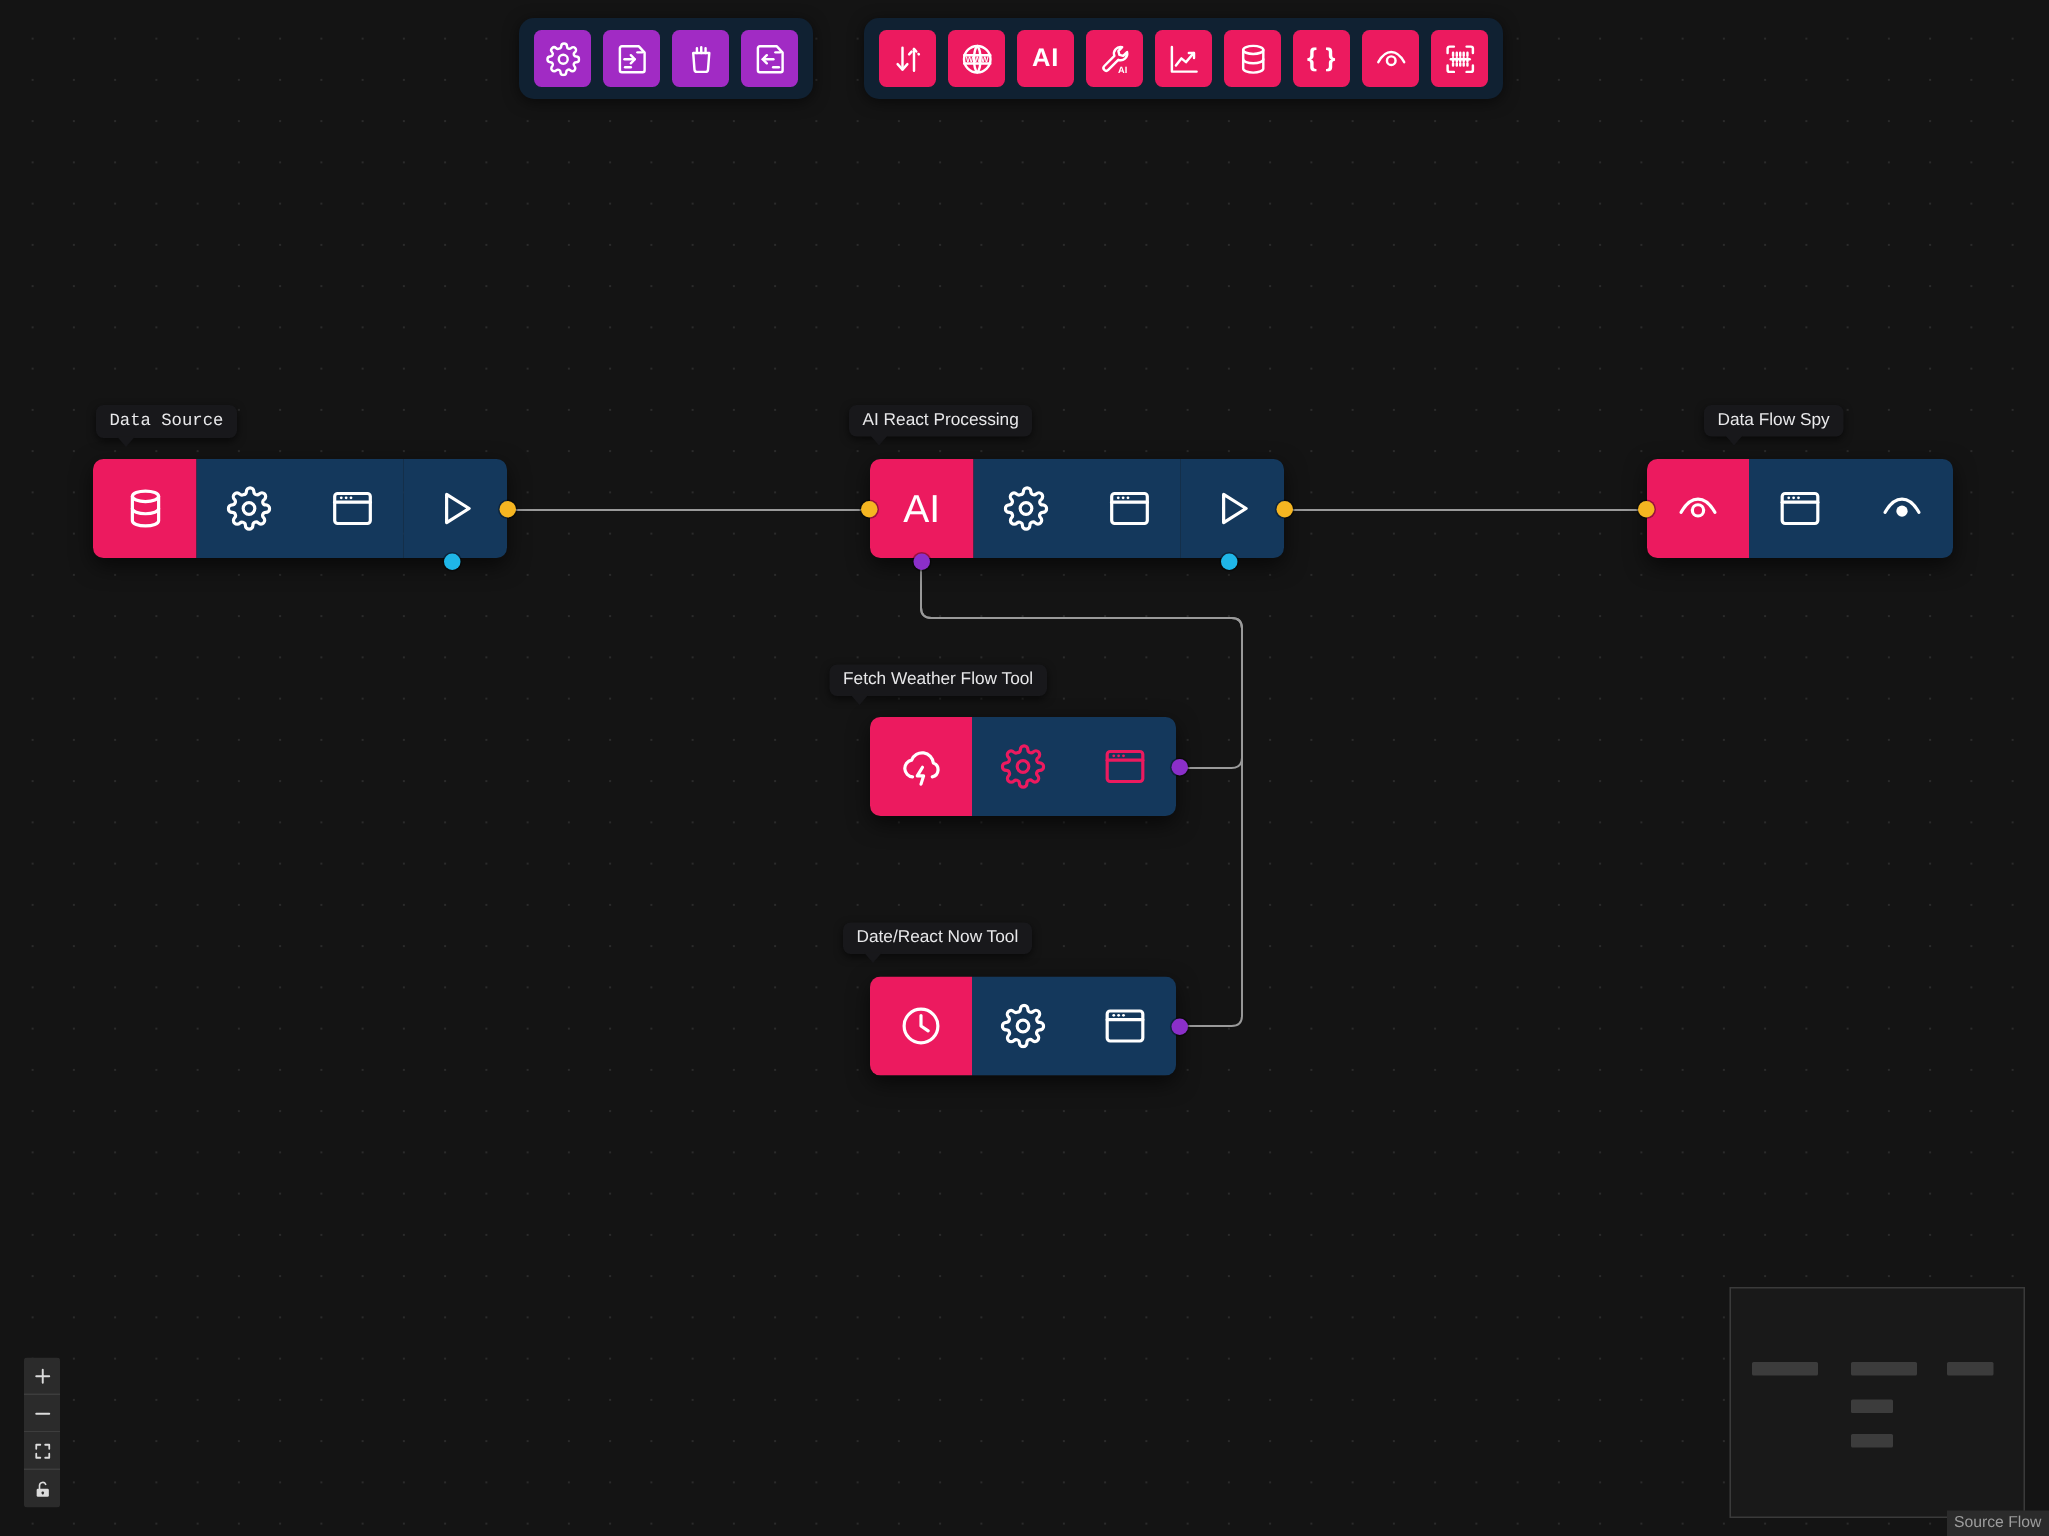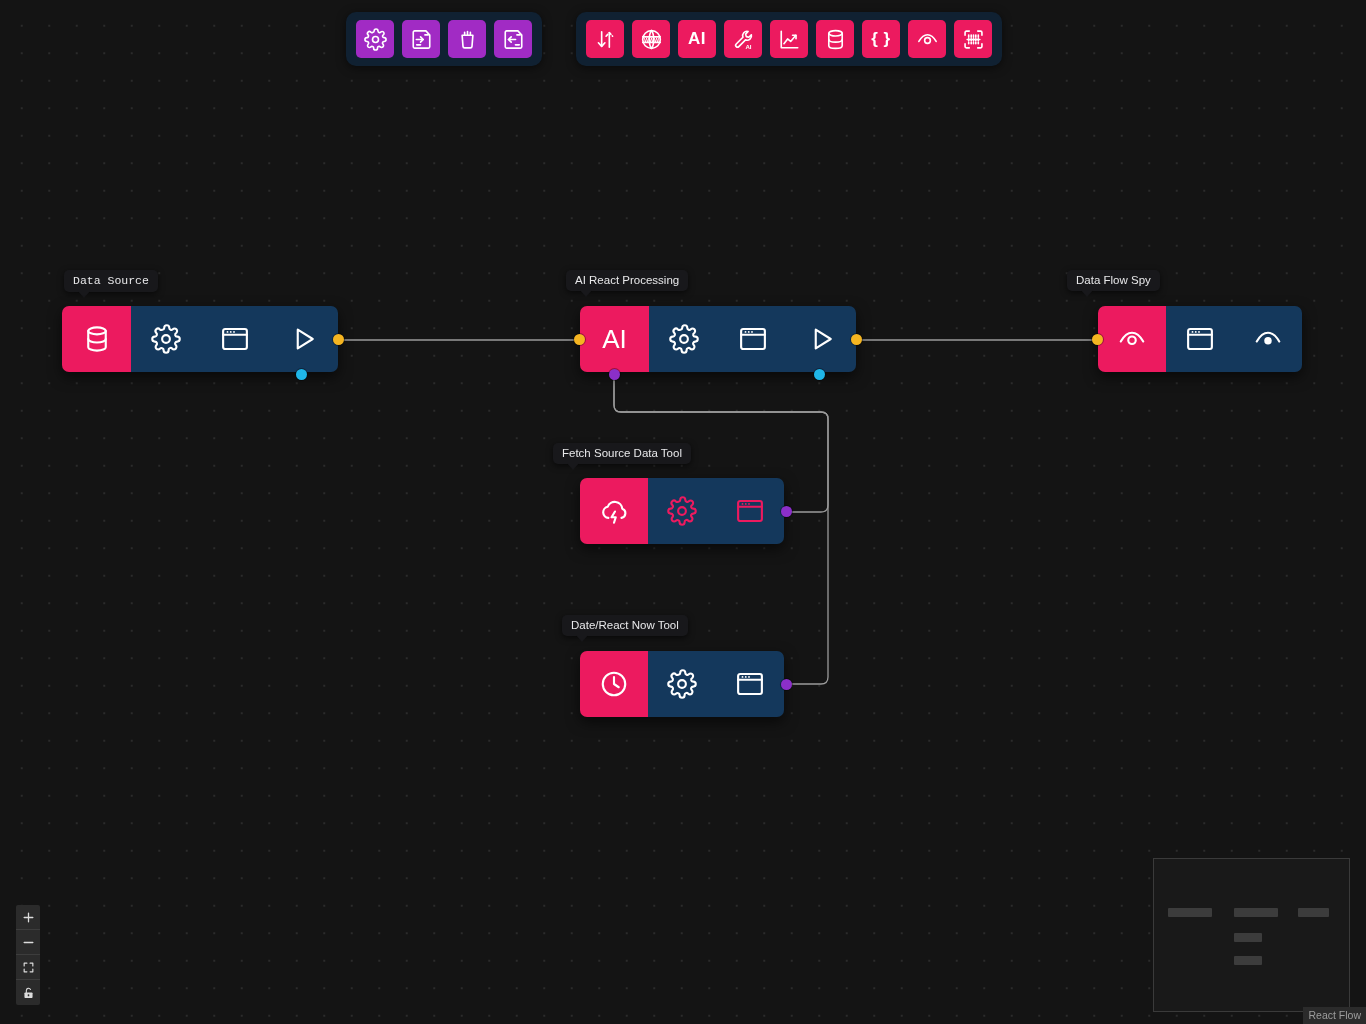--- a/index.html
+++ b/index.html
@@ -201,21 +201,21 @@
               <path d="M7 4.5 19 12 7 19.5Z"></path>
             </svg>
           </span>
         </div>
       </div>
     </div>
     <div class="handle h-yellow" style="left: 574px; top: 334px;"></div>
     <div class="handle h-yellow" style="left: 851px; top: 334px;"></div>
     <div class="handle h-purple" style="left: 609px; top: 369px;"></div>
     <div class="handle h-cyan" style="left: 814px; top: 369px;"></div>
-    <div class="nlabel" style="left: 1067px; top: 270px;">Data Flow Spy</div>
+    <div class="nlabel" style="left: 1136px; top: 270px;">Data Flow Spy</div>
     <div class="node" style="left: 1098px; top: 306px; width: 204px; height: 66px;">
       <div class="body" style="width: 204px; height: 66px;">
         <div class="seg head" style="width: 68px; height: 66px;">
           <span>
             <svg width="30" height="30" viewBox="0 0 24 24" fill="none" stroke="#ffffff" stroke-width="1.7" stroke-linecap="round" stroke-linejoin="round">
               <path d="M3 14c2.6-4.6 5.9-7 9-7s6.4 2.4 9 7"></path>
               <circle cx="12" cy="13" r="3"></circle>
             </svg>
           </span>
         </div>
@@ -234,21 +234,21 @@
           <span>
             <svg width="30" height="30" viewBox="0 0 24 24" fill="none" stroke="#ffffff" stroke-width="1.7" stroke-linecap="round" stroke-linejoin="round">
               <path d="M3 14c2.6-4.6 5.9-7 9-7s6.4 2.4 9 7"></path>
               <circle cx="12" cy="13.4" r="3" fill="#ffffff" stroke="none"></circle>
             </svg>
           </span>
         </div>
       </div>
     </div>
     <div class="handle h-yellow" style="left: 1092px; top: 334px;"></div>
-    <div class="nlabel" style="left: 553px; top: 443px;">Fetch Source Data Tool</div>
+    <div class="nlabel" style="left: 553px; top: 443px;">Fetch Weather Flow Tool</div>
     <div class="node" style="left: 580px; top: 478px; width: 204px; height: 66px;">
       <div class="body" style="width: 204px; height: 66px;">
         <div class="seg head" style="width: 68px; height: 66px;">
           <span>
             <svg width="30" height="30" viewBox="0 0 24 24" fill="none" stroke="#ffffff" stroke-width="1.7" stroke-linecap="round" stroke-linejoin="round">
               <path d="M7.5 17.5A4.5 4.5 0 0 1 7 8.6a6 6 0 0 1 11.6 1.6 3.8 3.8 0 0 1-.6 7.3"></path>
               <path d="M12.8 12.4 10 17h3.4l-1.4 4.4"></path>
             </svg>
           </span>
         </div>
@@ -459,13 +459,13 @@
 
 <div id="minimap">
   <div id="mm-nodes">
       <div class="mmnode" style="left: 14px; top: 49px; width: 44px;"></div>
       <div class="mmnode" style="left: 80px; top: 49px; width: 44px;"></div>
       <div class="mmnode" style="left: 144px; top: 49px; width: 31px;"></div>
       <div class="mmnode" style="left: 80px; top: 74px; width: 28px;"></div>
       <div class="mmnode" style="left: 80px; top: 97px; width: 28px;"></div>
     </div>
 </div>
-<div id="attribution">React Flow</div>
+<div id="attribution">Source Flow</div>
 
 </body></html>

